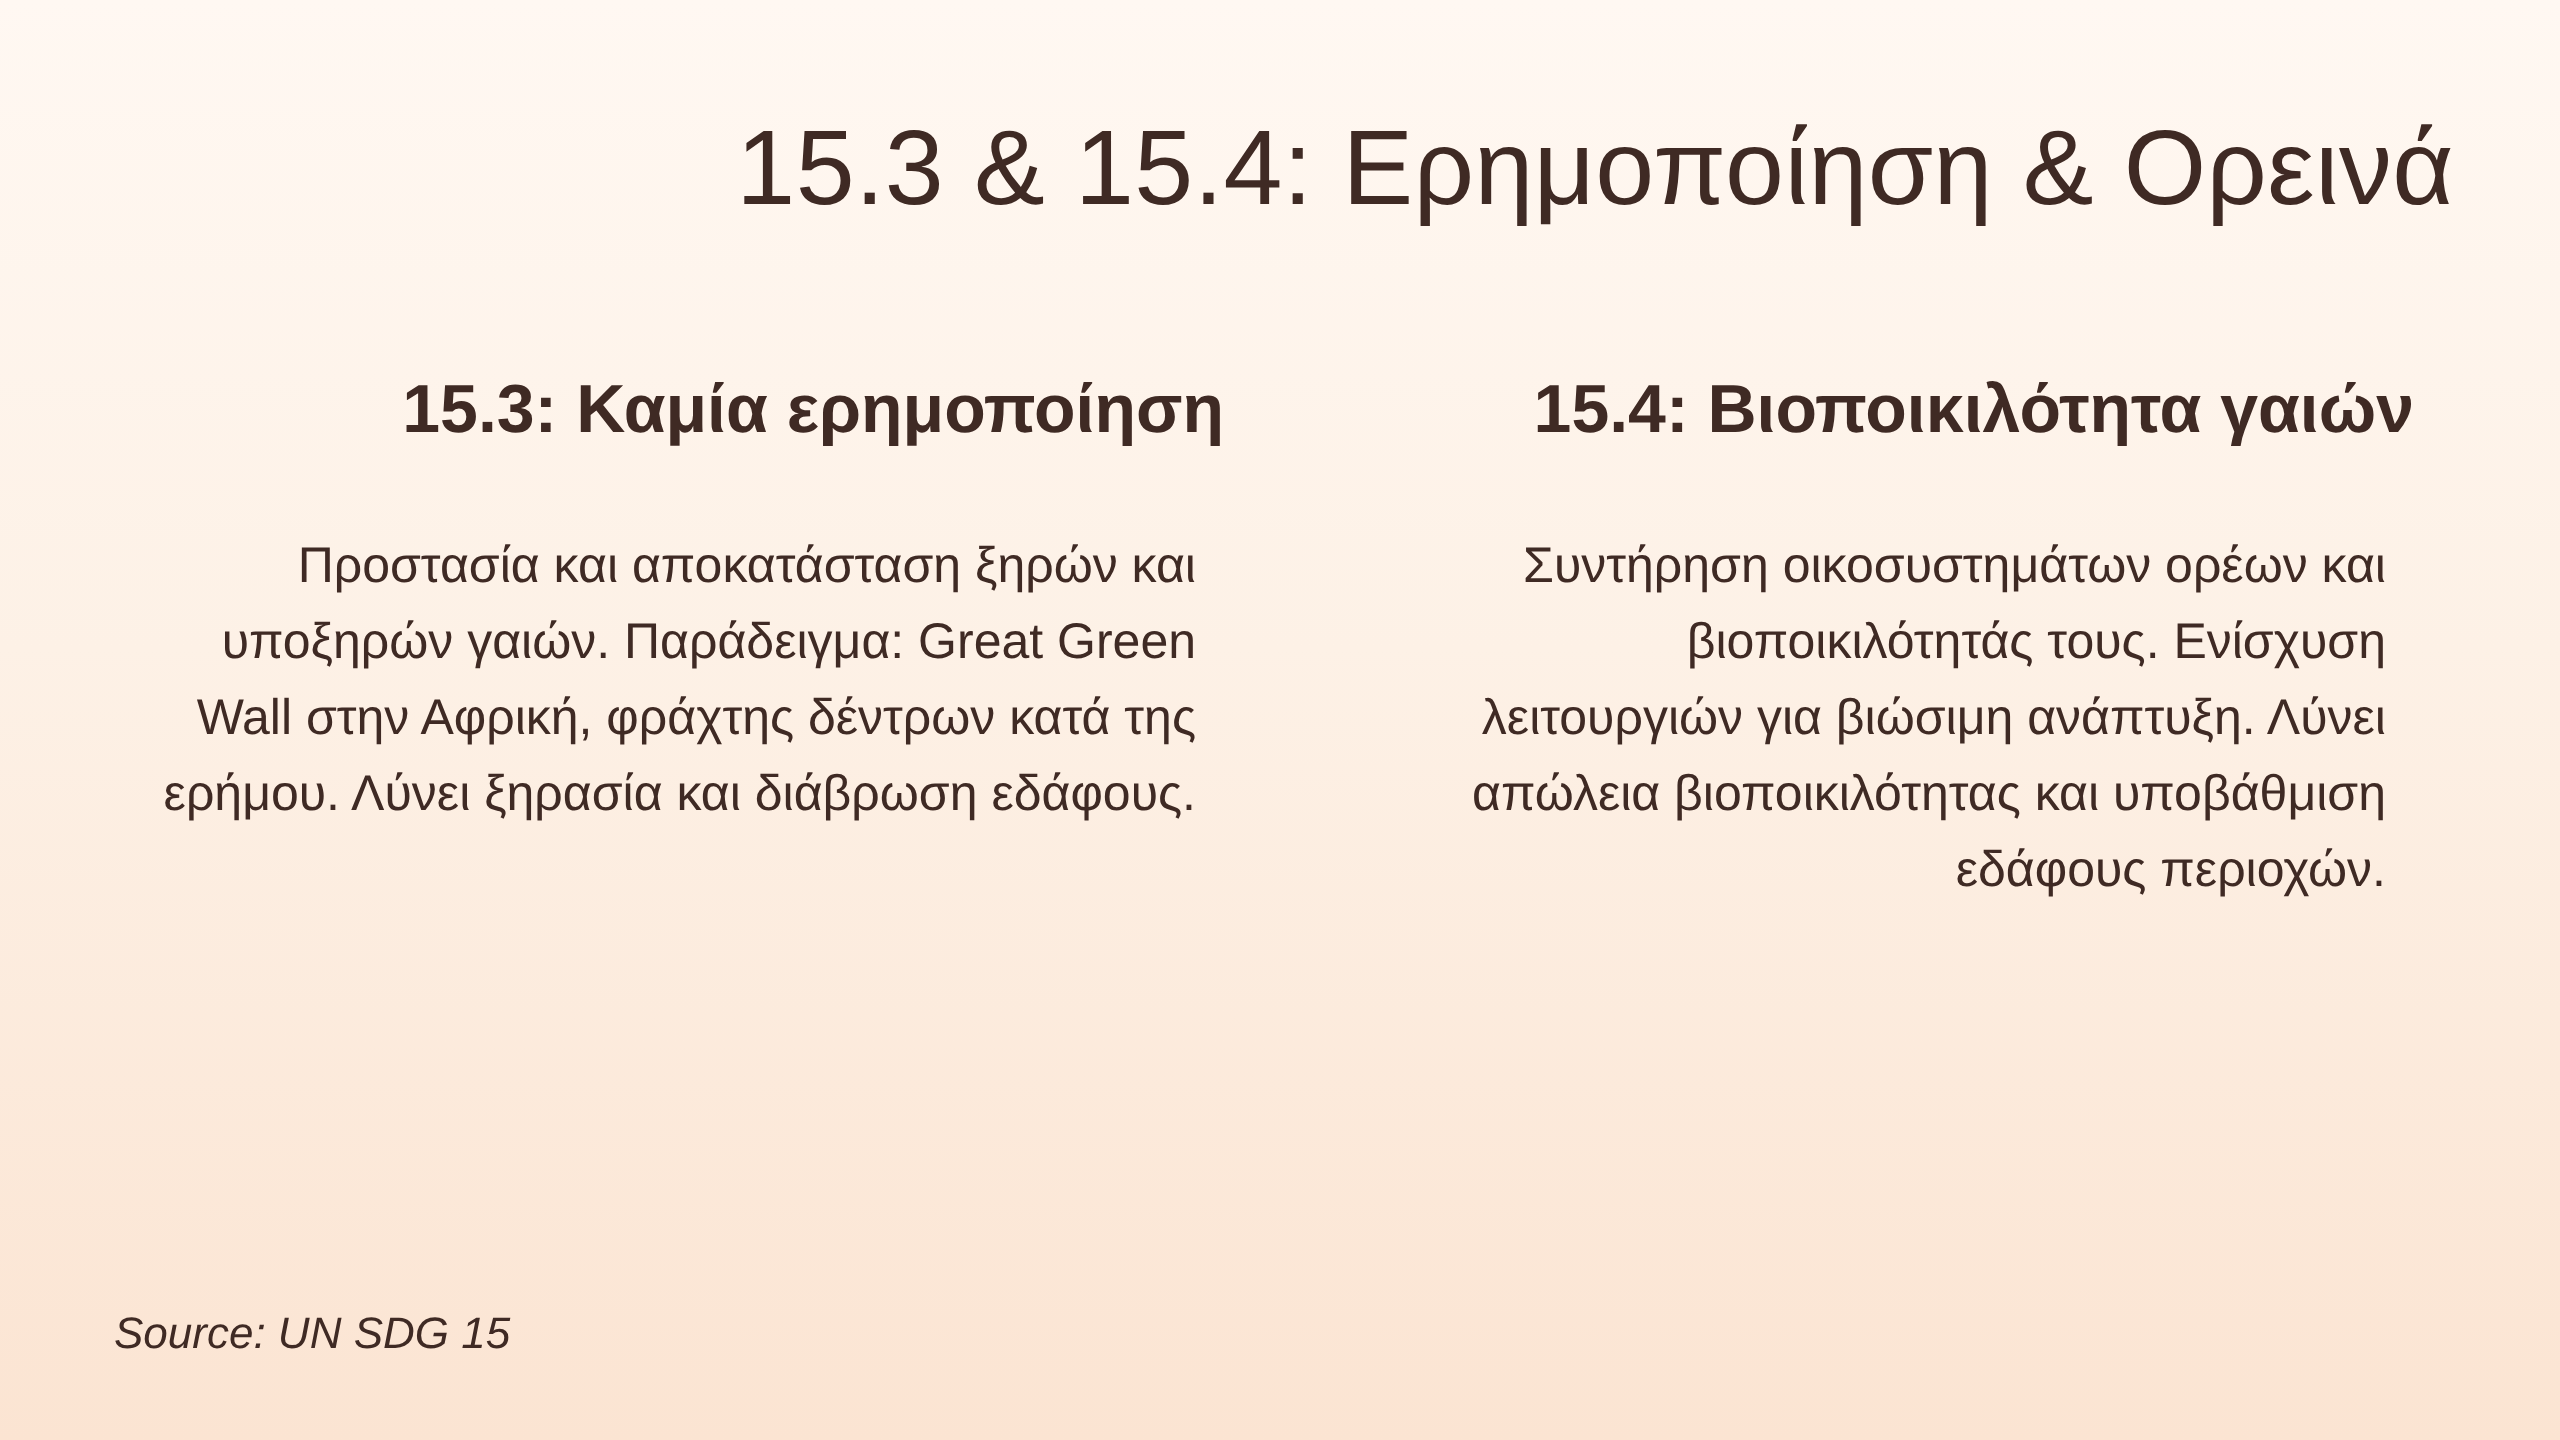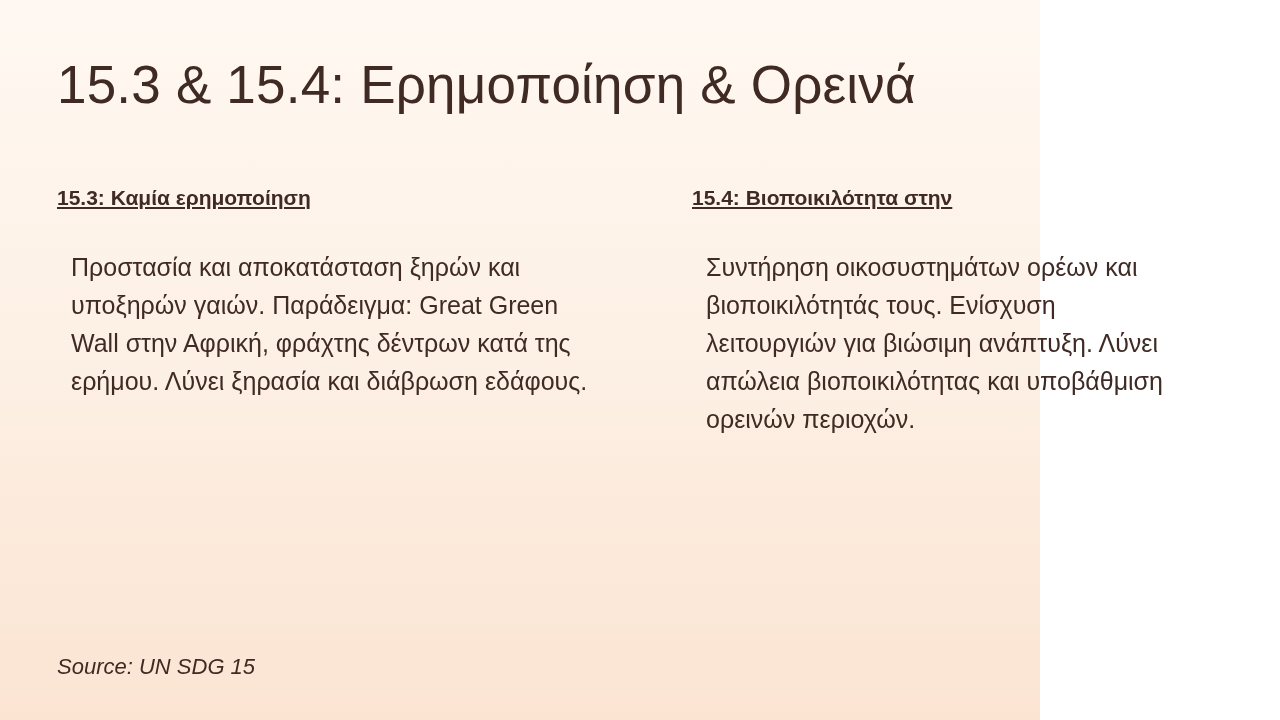--- a/index.html
+++ b/index.html
@@ -7,24 +7,25 @@
     padding: 0;
   }
   body {
     width: 1280px;
     height: 720px;
     overflow: hidden;
     font-family: "Liberation Sans", sans-serif;
   }
   .slide {
     position: relative;
-    width: 1040px;
+    width: 1280px;
     height: 720px;
     box-sizing: border-box;
     background: linear-gradient(to bottom, #fff8f2 0%, #fdf1e6 45%, #fbe4d2 100%);
+    text-align: right;
   }
   .slide-title {
     position: absolute;
     left: 57px;
     top: 55px;
     width: 1170px;
     font-size: 53px;
     line-height: 1.14;
     font-weight: 400;
     color: #3f2a24;
@@ -35,26 +36,25 @@
     left: 57px;
     top: 185px;
     width: 1170px;
     display: flex;
     gap: 40px;
   }
   .column {
     width: 555px;
   }
   .col-heading {
-    font-size: 21px;
+    font-size: 34px;
     font-weight: bold;
     color: #3f2a24;
     margin: 0 0 38px 0;
     line-height: 1.2;
-    text-decoration: underline;
   }
   .col-body {
     font-size: 25px;
     font-weight: 400;
     color: #3f2a24;
     line-height: 1.52;
     margin: 14px;
   }
   .column.right .col-heading,
   .column.right .col-body {
@@ -77,21 +77,21 @@
   <div class="slide-title">15.3 &amp; 15.4: Ερημοποίηση &amp; Ορεινά</div>
 
   <div class="columns">
 
     <div class="column left">
       <h2 class="col-heading">15.3: Καμία ερημοποίηση</h2>
       <p class="col-body">Προστασία και αποκατάσταση ξηρών και υποξηρών γαιών. Παράδειγμα: Great Green Wall στην Αφρική, φράχτης δέντρων κατά της ερήμου. Λύνει ξηρασία και διάβρωση εδάφους.</p>
     </div>
 
     <div class="column right">
-      <h2 class="col-heading">15.4: Βιοποικιλότητα στην</h2>
-      <p class="col-body">Συντήρηση οικοσυστημάτων ορέων και βιοποικιλότητάς τους. Ενίσχυση λειτουργιών για βιώσιμη ανάπτυξη. Λύνει απώλεια βιοποικιλότητας και υποβάθμιση ορεινών περιοχών.</p>
+      <h2 class="col-heading">15.4: Βιοποικιλότητα γαιών</h2>
+      <p class="col-body">Συντήρηση οικοσυστημάτων ορέων και βιοποικιλότητάς τους. Ενίσχυση λειτουργιών για βιώσιμη ανάπτυξη. Λύνει απώλεια βιοποικιλότητας και υποβάθμιση εδάφους περιοχών.</p>
     </div>
 
   </div>
 
   <div class="source">Source: UN SDG 15</div>
 
 </div>
 
 </body></html>

